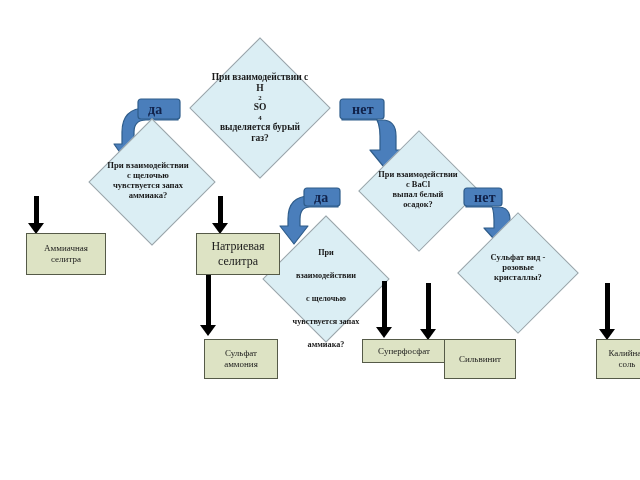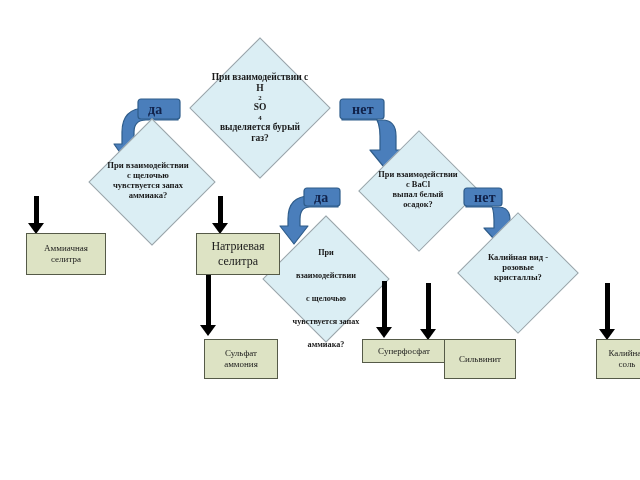--- a/index.html
+++ b/index.html
@@ -187,21 +187,21 @@
       <span>взаимодействии</span>
       <span>с щелочью</span>
       <span>чувствуется запах</span>
       <span>аммиака?</span>
     </div>
   </div>
 
   <div class="diamond-wrap" style="left:432px; top:226px; width:172px; height:116px;">
     <div class="diamond" style="left:43px; top:4px; width:86px; height:86px;"></div>
     <div class="diamond-text" style="font-size:8.6px; justify-content:flex-start; padding-top:26px; box-sizing:border-box;">
-      <span>Калийная вид -</span>
+      <span>Сульфат вид -</span>
       <span>розовые</span>
       <span>кристаллы?</span>
     </div>
   </div>
 
   <div class="resultbox" style="left:6px; top:233px; width:80px; height:42px; font-size:9px;">
     <span>Аммиачная</span>
     <span>селитра</span>
   </div>
 

